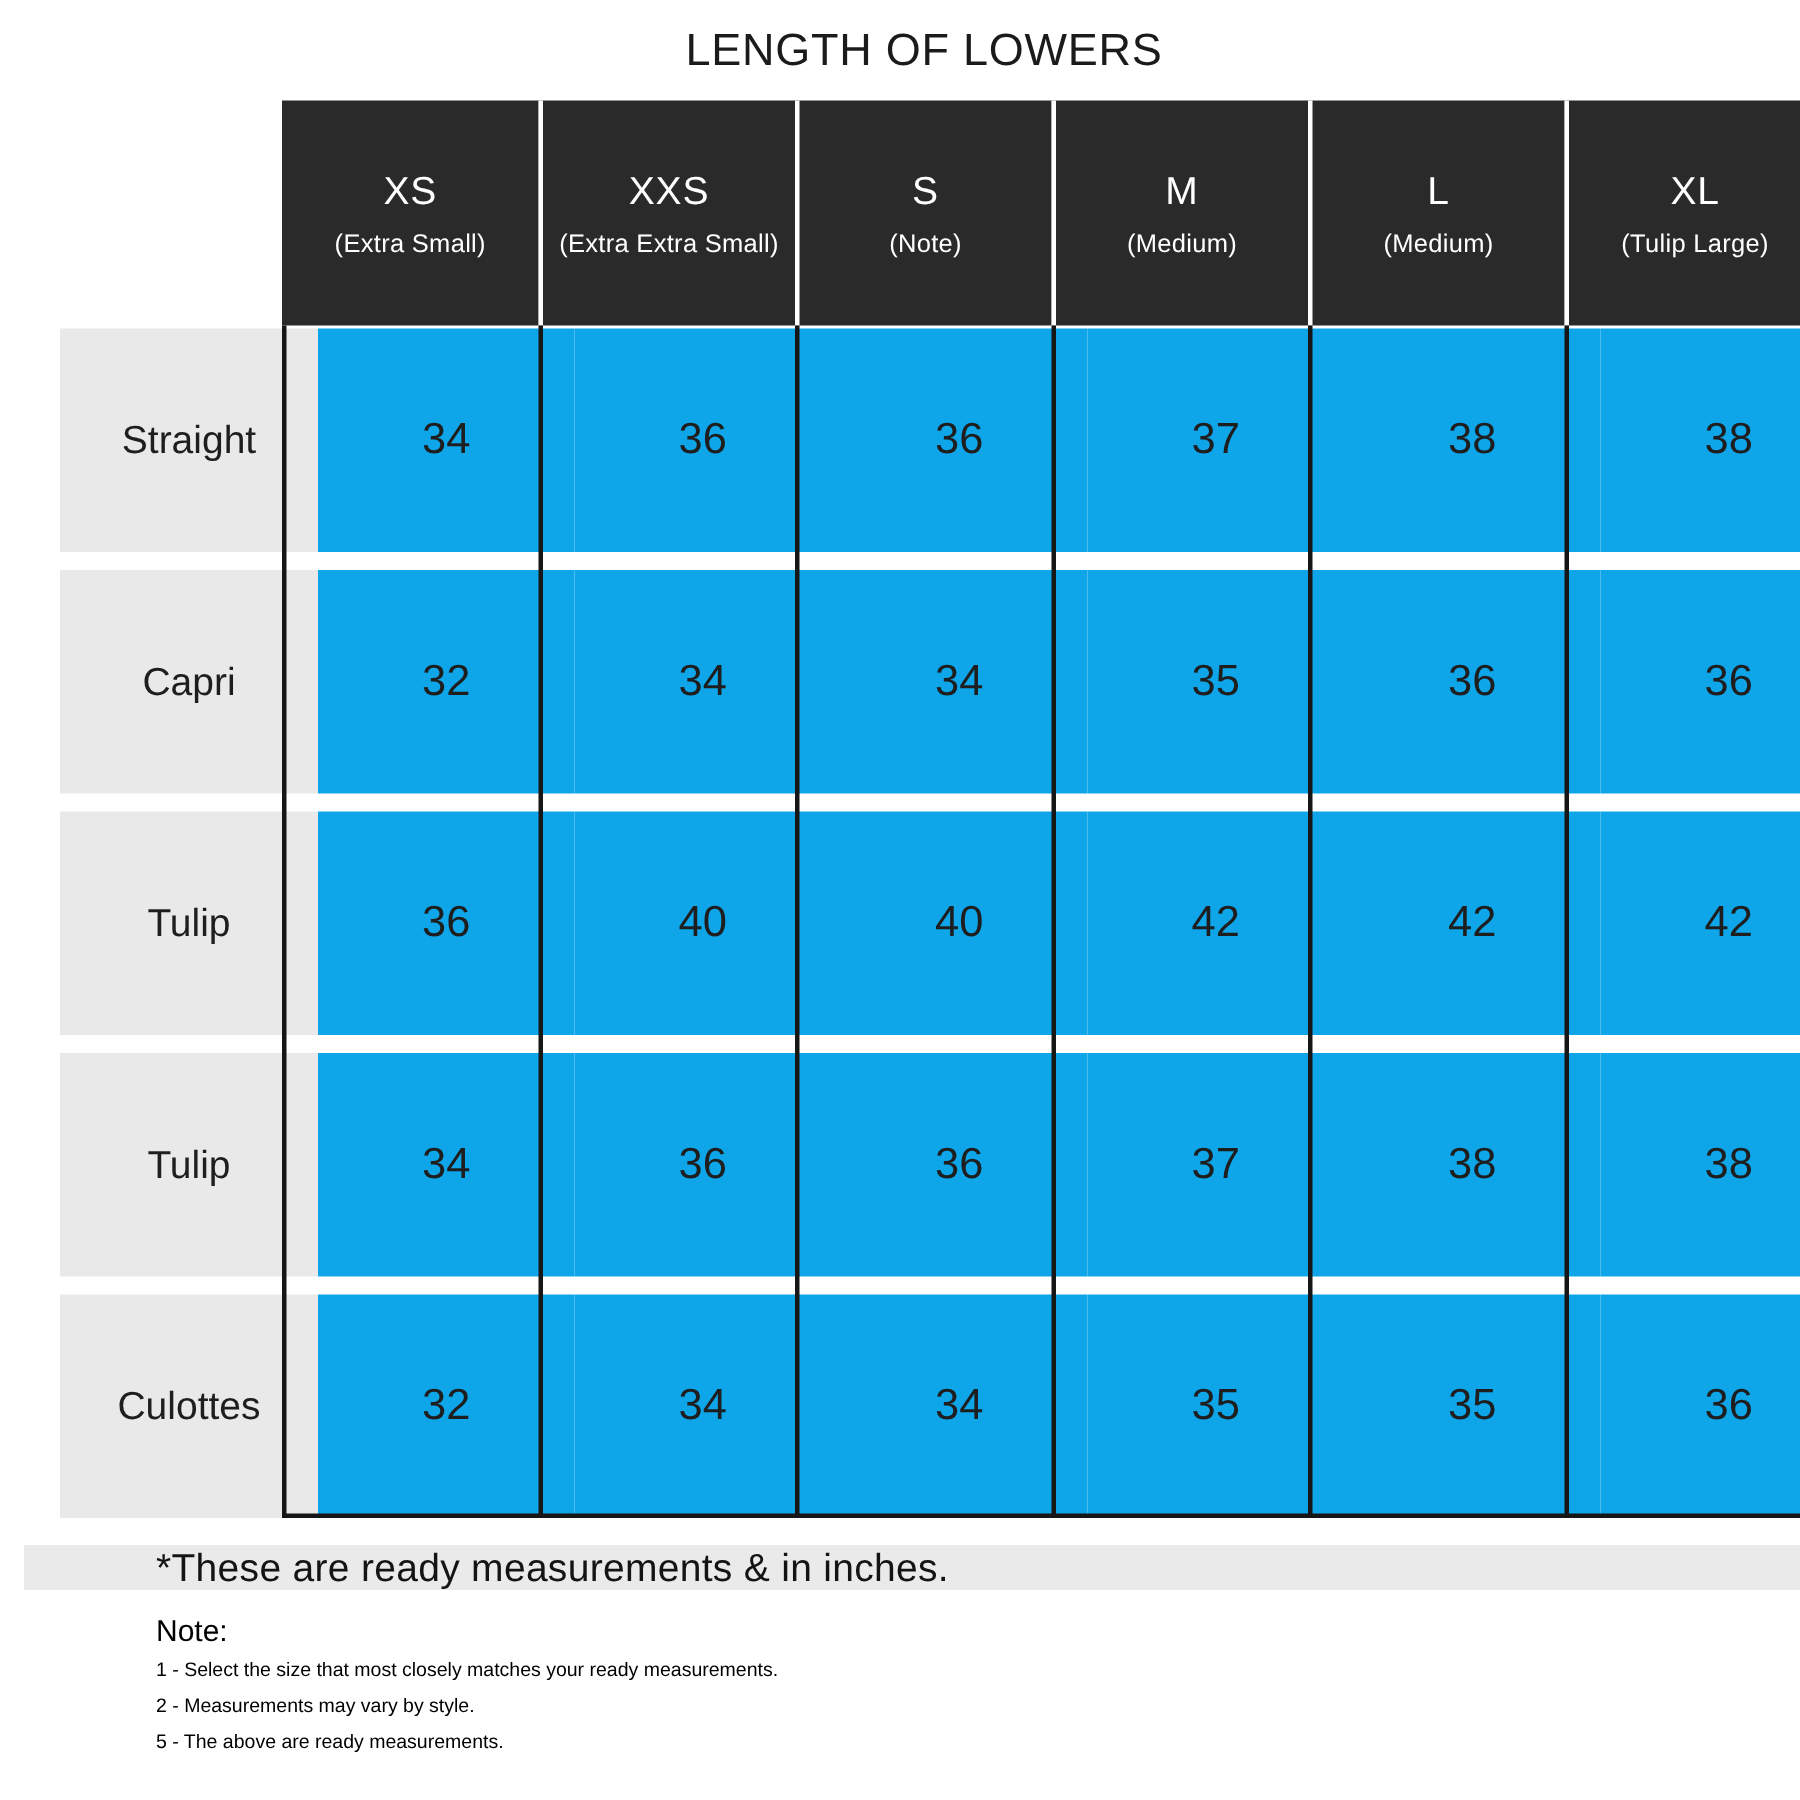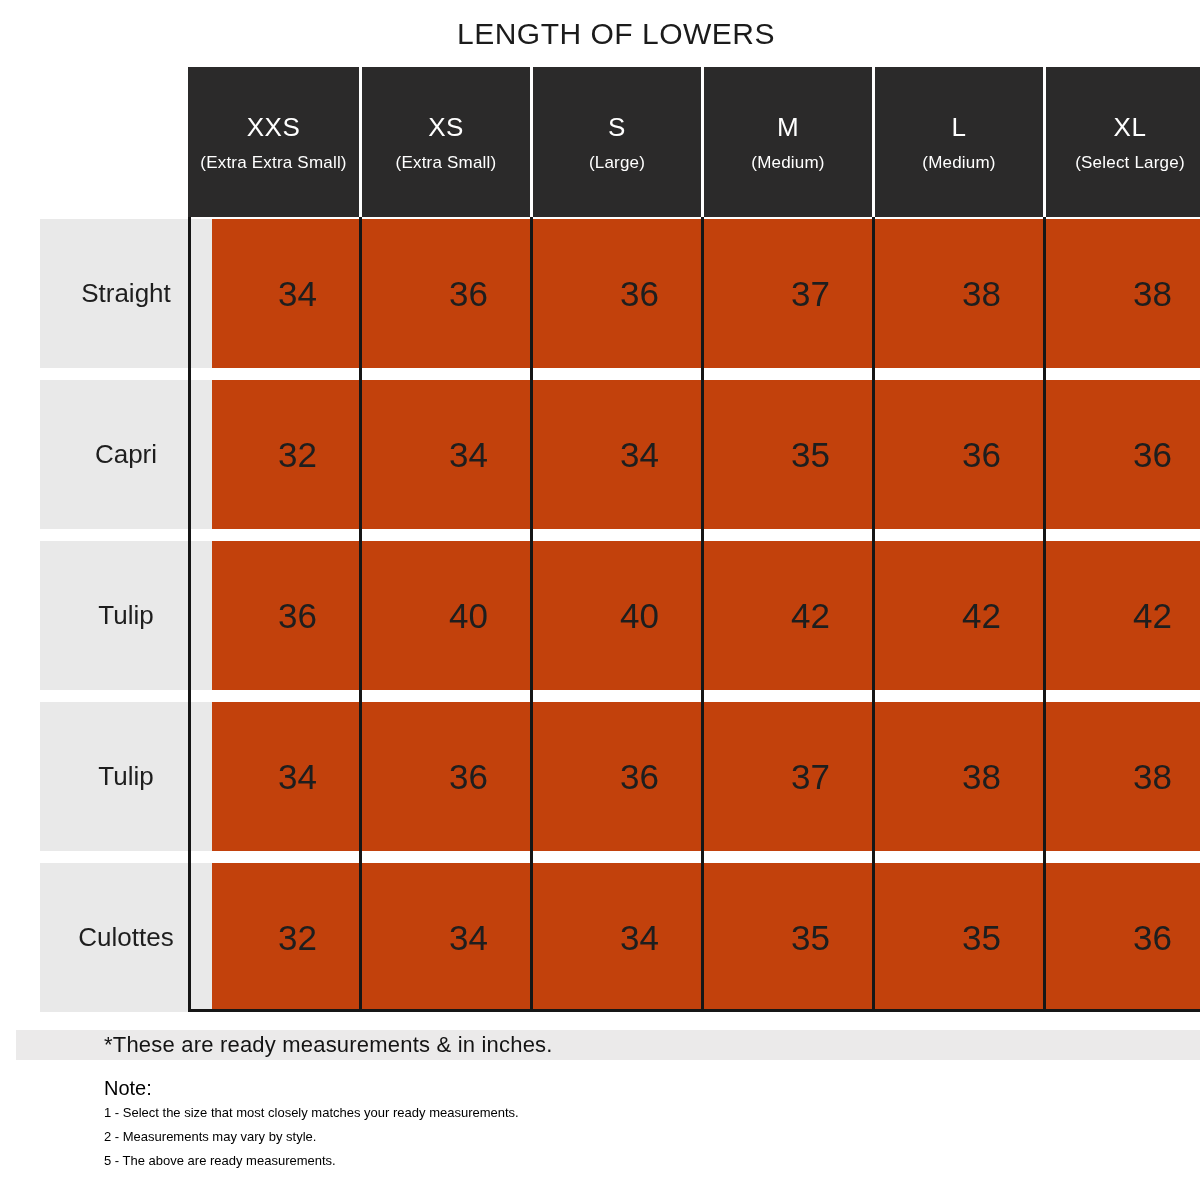--- a/index.html
+++ b/index.html
@@ -42,73 +42,73 @@
     height: 149px;
     margin-bottom: 12px;
   }
   .row:last-child { margin-bottom: 0; }
   .row-label {
     background: #e9e9e9;
     display: flex; align-items: center; justify-content: center;
     font-size: 26px; color: #1e1e1e;
   }
   .cell {
-    background: #c2410c;
+    background: #0ea5e9;
     display: flex; align-items: center; justify-content: center;
-    font-size: 35px; color: #1e1e1e;
+    font-size: 29px; color: #1e1e1e;
   }
 
   .vline { position: absolute; top: 150px; height: 795px; width: 3px; background: #161616; }
   .hline-bottom { position: absolute; top: 942px; left: 172px; width: 1026px; height: 3px; background: #161616; }
 
   .footnote-strip {
     margin-top: 18px; height: 30px; width: 1200px;
     background: #ebeaea;
     display: flex; align-items: center;
   }
-  .footnote-text { margin-left: 88px; font-size: 22px; color: #141414; letter-spacing: 0.2px; }
+  .footnote-text { margin-left: 88px; font-size: 26px; color: #141414; letter-spacing: 0.2px; }
 
   .notes { margin: 16px 0 0 88px; color: #000000; }
   .notes-heading { font-size: 20px; line-height: 25px; }
   .note-line { font-size: 13px; line-height: 24px; }
 </style>
 </head>
 <body>
 
 <div class="page">
 
   <h1 class="title">LENGTH OF LOWERS</h1>
 
   <div class="table">
 
     <div class="header-row">
       <div class="corner-cell"></div>
       <div class="size-cell">
+        <div class="size-code">XS</div>
+        <div class="size-name">(Extra Small)</div>
+      </div>
+      <div class="size-cell">
         <div class="size-code">XXS</div>
         <div class="size-name">(Extra Extra Small)</div>
       </div>
       <div class="size-cell">
-        <div class="size-code">XS</div>
-        <div class="size-name">(Extra Small)</div>
-      </div>
-      <div class="size-cell">
         <div class="size-code">S</div>
-        <div class="size-name">(Large)</div>
+        <div class="size-name">(Note)</div>
       </div>
       <div class="size-cell">
         <div class="size-code">M</div>
         <div class="size-name">(Medium)</div>
       </div>
       <div class="size-cell">
         <div class="size-code">L</div>
         <div class="size-name">(Medium)</div>
       </div>
       <div class="size-cell">
         <div class="size-code">XL</div>
-        <div class="size-name">(Select Large)</div>
+        <div class="size-name">(Tulip Large)</div>
       </div>
     </div>
 
     <div class="body">
       <div class="row">
         <div class="row-label">Straight</div>
         <div class="cell">34</div>
         <div class="cell">36</div>
         <div class="cell">36</div>
         <div class="cell">37</div>

